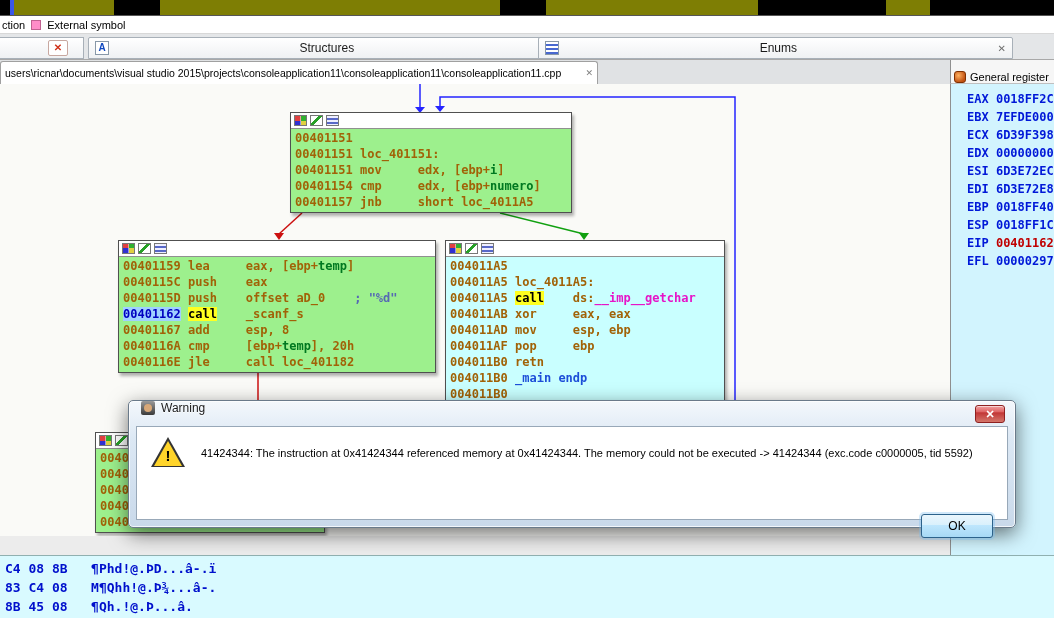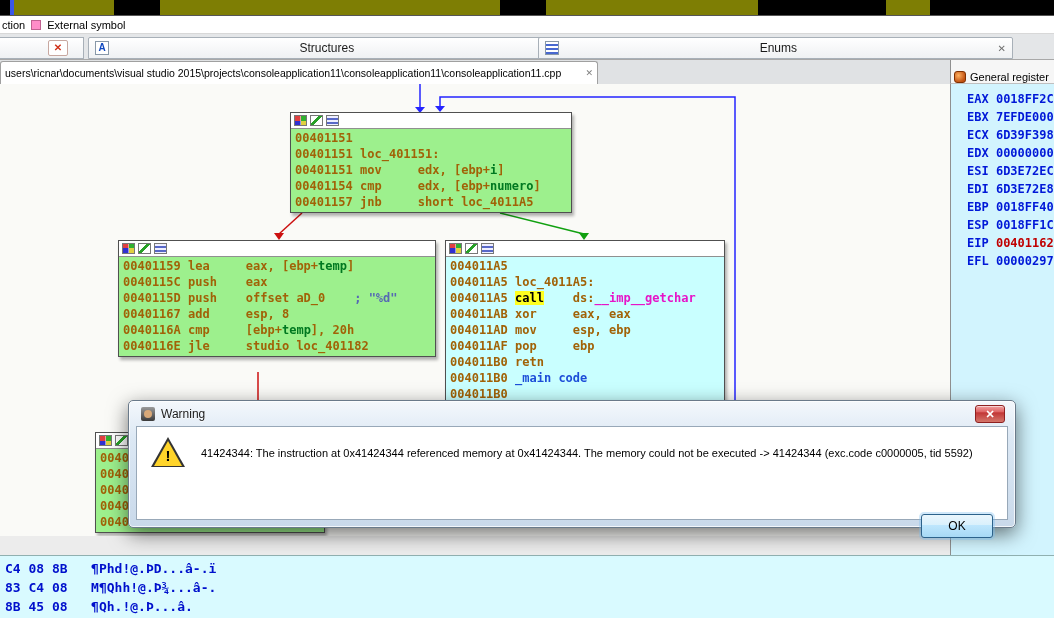--- a/index.html
+++ b/index.html
@@ -79,21 +79,21 @@
 
   
   .hexpanel{position:absolute;left:0;top:555px;width:1054px;height:63px;background:#d9faff;border-top:1px solid #90b0b0;
             padding:3px 0 0 5px;overflow:hidden;}
   .hex-line{font:bold 13px/19px "DejaVu Sans Mono",monospace;color:#0010cc;white-space:pre;}
 
   
   .dialog{position:absolute;left:128px;top:400px;width:888px;height:128px;z-index:40;
           background:linear-gradient(#f4f8fc,#dce8f4 30%,#c9d9ea);border:1px solid #6a7a8a;border-radius:5px;
           box-shadow:0 6px 20px rgba(0,0,0,.55), inset 0 0 0 1px rgba(255,255,255,.75);}
-  .dlg-title{position:absolute;top:0;left:0;right:0;height:25px;display:flex;align-items:center;gap:6px;
+  .dlg-title{position:absolute;top:0;left:0;right:0;height:25px;display:flex;gap:6px;
              padding-left:12px;color:#1a1a1a;text-shadow:0 1px 0 rgba(255,255,255,.8);}
   .dlg-ico{display:inline-block;width:14px;height:14px;border-radius:2px;background:linear-gradient(#9a9a9a,#3a3a3a);position:relative;}
   .dlg-ico::after{content:"";position:absolute;left:3px;top:3px;right:3px;bottom:3px;background:#d8a878;border-radius:50%;}
   .dlg-close{position:absolute;right:10px;top:4px;width:30px;height:18px;border:1px solid #8e2020;border-radius:3px;
              background:linear-gradient(#f0a0a0 0%,#dc5f5f 40%,#c13535 41%,#d4766a 100%);
              color:#fff;font-size:11px;font-weight:bold;text-align:center;line-height:16px;cursor:pointer;
              box-shadow:inset 0 1px 0 rgba(255,255,255,.55);}
   .dlg-body{position:absolute;left:7px;right:7px;top:25px;bottom:7px;background:#fff;border:1px solid #98a8b8;}
   .warn-tri{position:absolute;left:14px;top:10px;width:34px;height:31px;}
   .tri-outline{position:absolute;left:0;top:0;width:0;height:0;
@@ -185,41 +185,42 @@
     <div class="gblock" style="left:118px;top:156px;width:318px;">
       <div class="tb">
         <i class="ic ic1"></i>
         <i class="ic ic2"></i>
         <i class="ic ic3"></i>
       </div>
       <div class="bbody body-green">
           <div class="cl"><span class="t-k">00401159 lea     eax, [ebp+</span><span class="t-g">temp</span><span class="t-k">]</span></div>
           <div class="cl"><span class="t-k">0040115C push    eax</span></div>
           <div class="cl"><span class="t-k">0040115D push    offset aD_0    </span><span class="t-c">; "%d"</span></div>
+          <div class="cl"><span class="t-hb">00401162</span><span class="t-k"> </span><span class="t-hy">call</span><span class="t-k">    _scanf_s</span></div>
           <div class="cl"><span class="t-k">00401167 add     esp, 8</span></div>
           <div class="cl"><span class="t-k">0040116A cmp     [ebp+</span><span class="t-g">temp</span><span class="t-k">], 20h</span></div>
-          <div class="cl"><span class="t-k">0040116E jle     studio loc_401182</span></div>
+          <div class="cl"><span class="t-k">0040116E jle     call loc_401182</span></div>
         </div>
     </div>
 
     <div class="gblock" style="left:445px;top:156px;width:280px;">
       <div class="tb">
         <i class="ic ic1"></i>
         <i class="ic ic2"></i>
         <i class="ic ic3"></i>
       </div>
       <div class="bbody body-cyan">
           <div class="cl"><span class="t-k">004011A5</span></div>
           <div class="cl"><span class="t-k">004011A5 loc_4011A5:</span></div>
           <div class="cl"><span class="t-k">004011A5 </span><span class="t-hy">call</span><span class="t-k">    ds:</span><span class="t-p">__imp__getchar</span></div>
           <div class="cl"><span class="t-k">004011AB xor     eax, eax</span></div>
           <div class="cl"><span class="t-k">004011AD mov     esp, ebp</span></div>
           <div class="cl"><span class="t-k">004011AF pop     ebp</span></div>
           <div class="cl"><span class="t-k">004011B0 retn</span></div>
-          <div class="cl"><span class="t-k">004011B0 </span><span class="t-b">_main</span><span class="t-k"> </span><span class="t-b">code</span></div>
+          <div class="cl"><span class="t-k">004011B0 </span><span class="t-b">_main</span><span class="t-k"> </span><span class="t-b">endp</span></div>
           <div class="cl"><span class="t-k">004011B0</span></div>
         </div>
     </div>
 
     <div class="gblock" style="left:95px;top:348px;width:230px;">
       <div class="tb">
         <i class="ic ic1"></i>
         <i class="ic ic2"></i>
         <i class="ic ic3"></i>
       </div>

